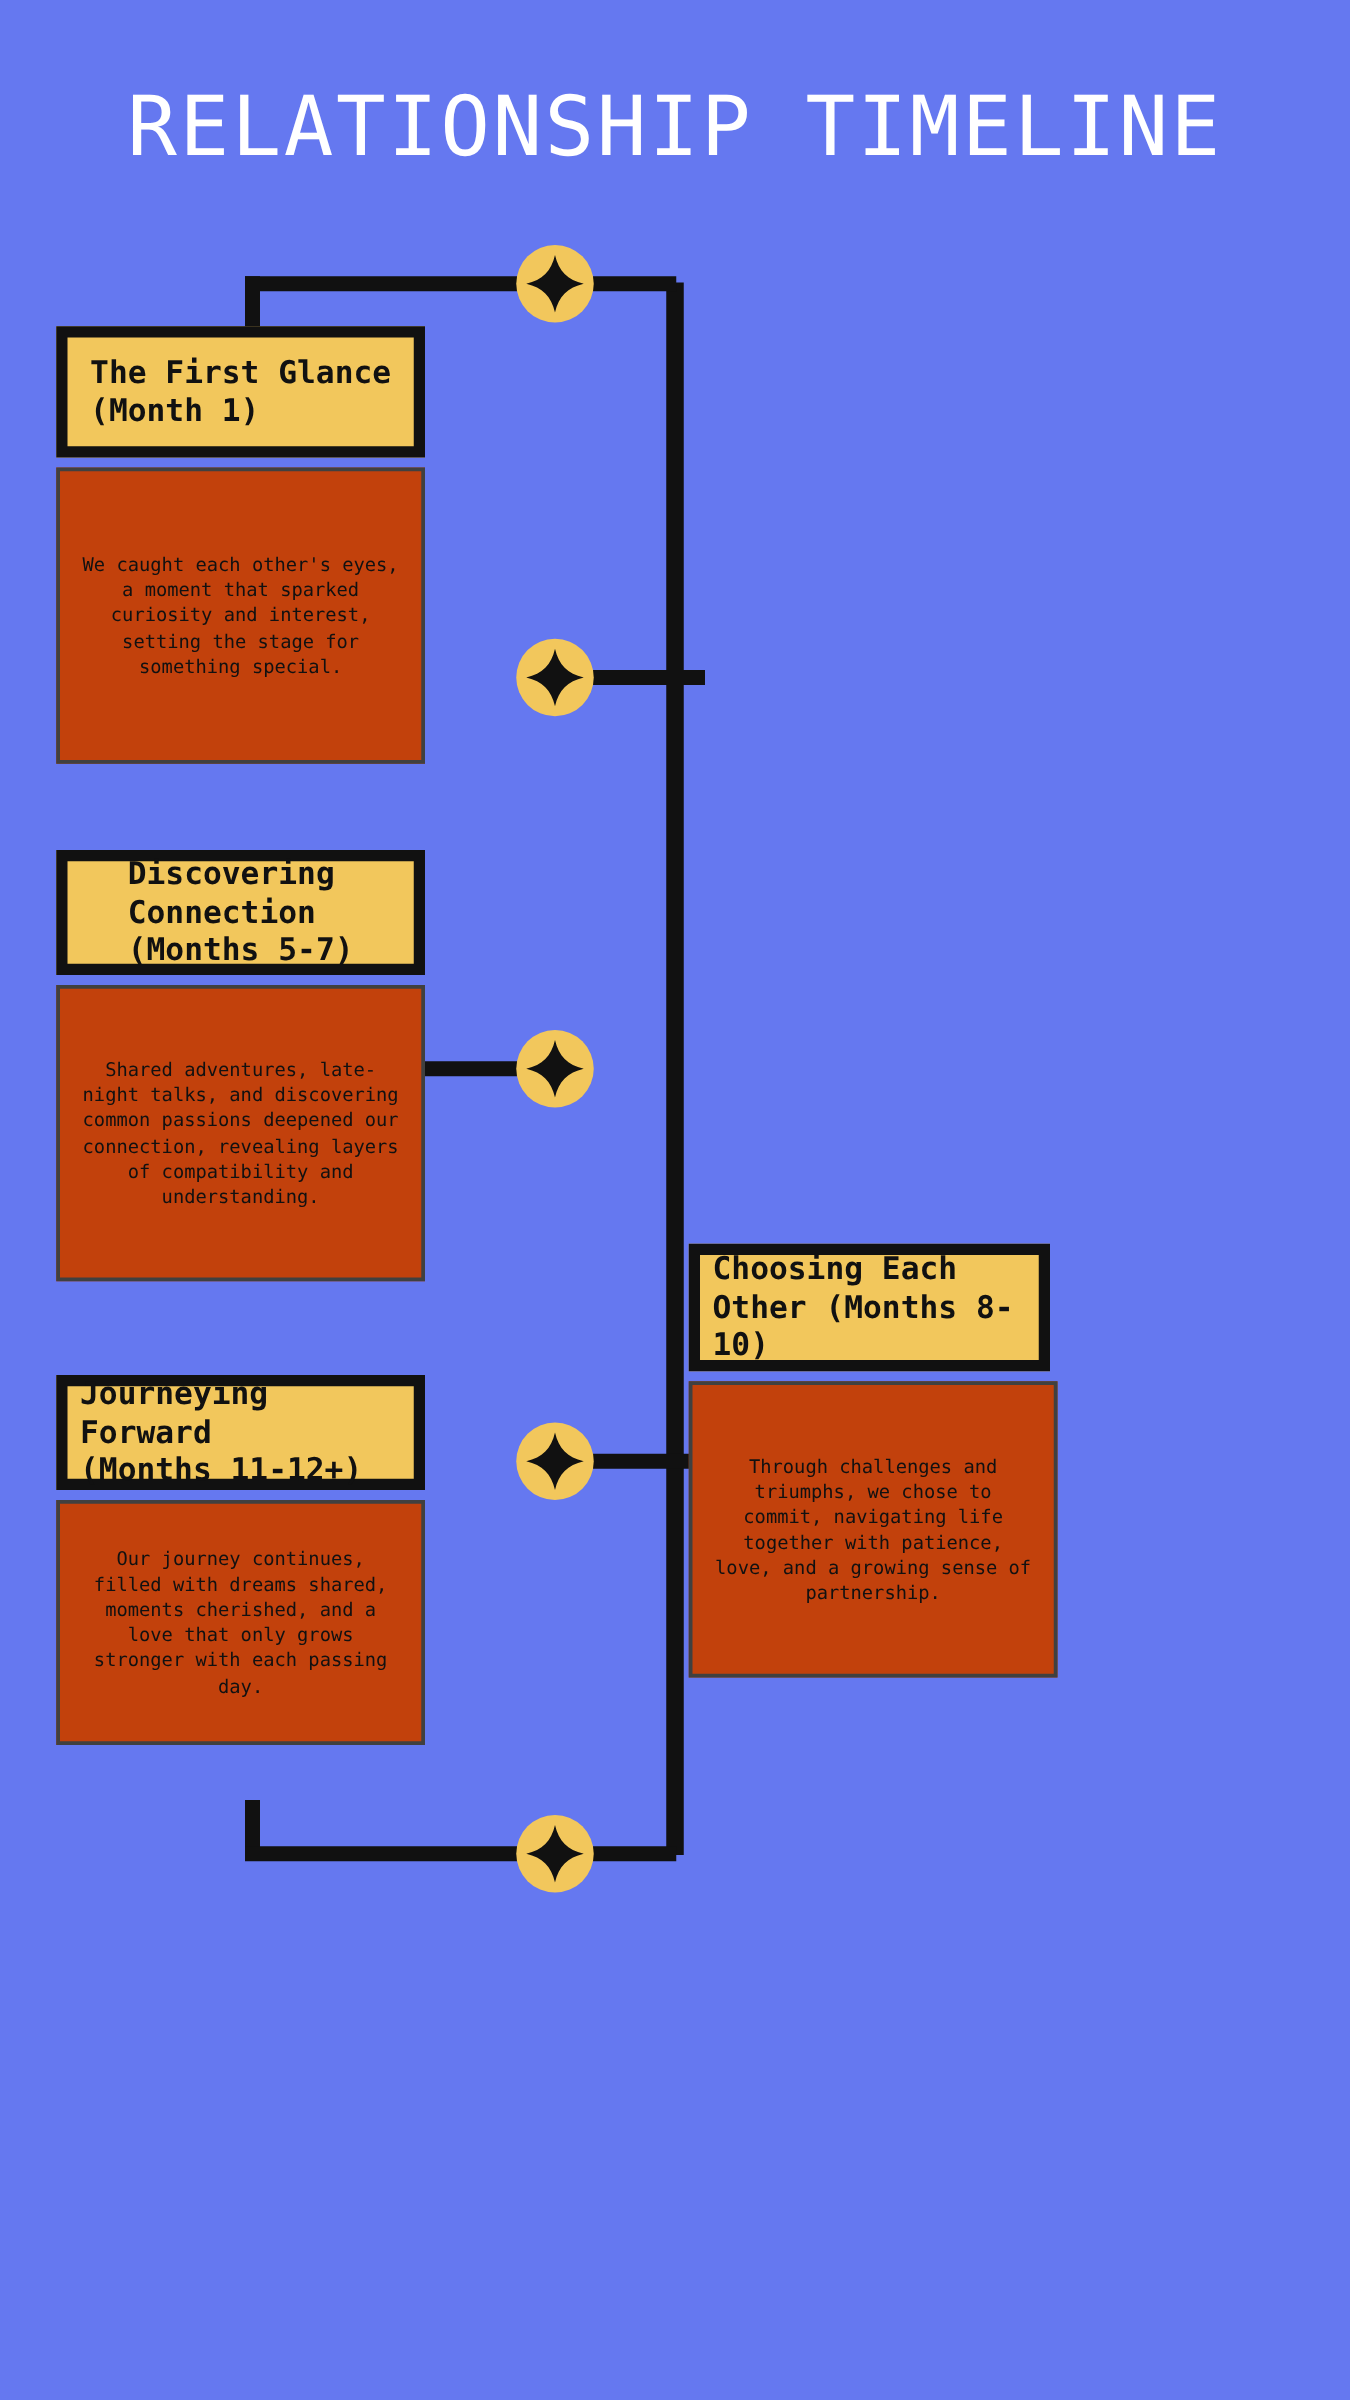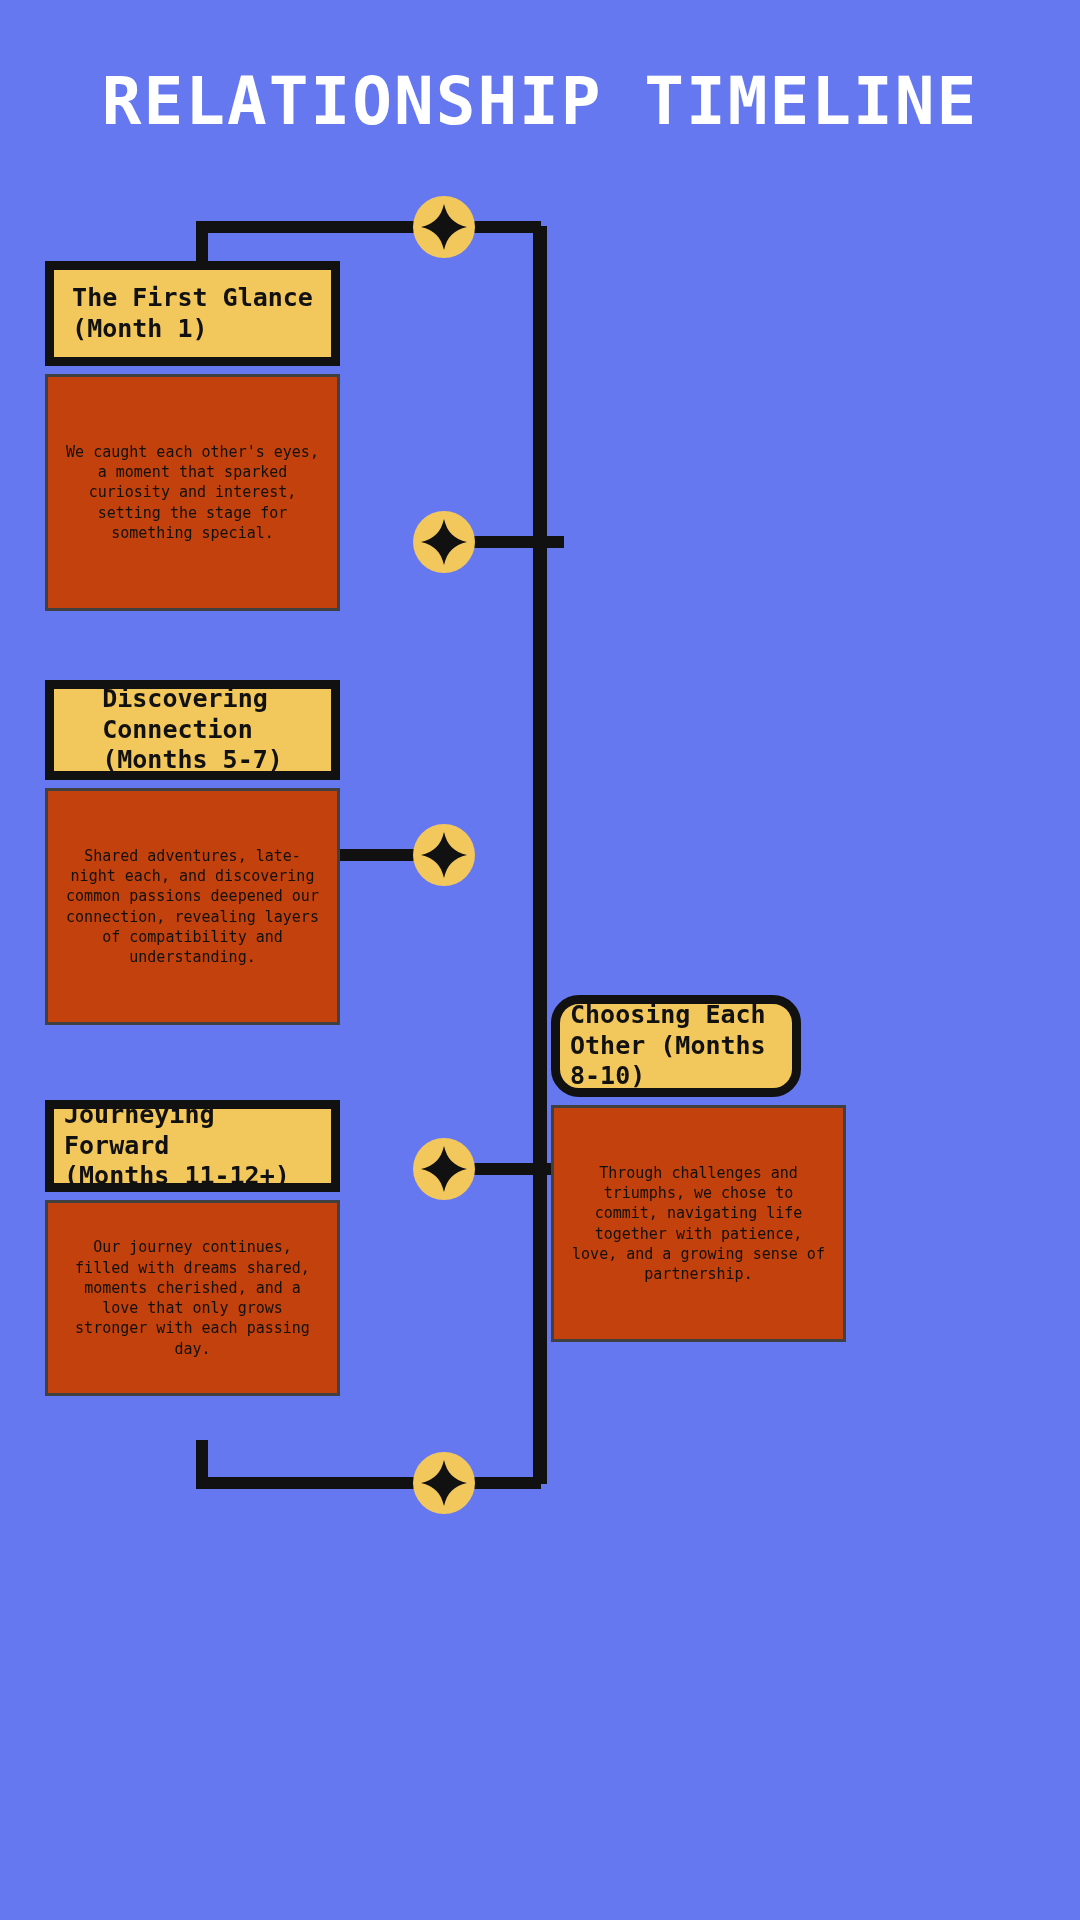--- a/index.html
+++ b/index.html
@@ -12,21 +12,21 @@
   }
   #canvas{position:absolute;left:0;top:0;width:1080px;height:1920px;}
 
   
   .title{
     position:absolute;
     left:0;top:66px;width:1080px;
     text-align:center;
     color:#FFFFFF;
     font-size:66px;
-    font-weight:bold;
+    font-weight:normal;
     letter-spacing:2px;
     line-height:1.1;
     white-space:pre;
   }
 
   
   .spine{
     position:absolute;
     left:533px;top:226px;
     width:14px;height:1258px;
@@ -128,25 +128,25 @@
     <div class="card-head" style="width:295px;height:105px;">The First Glance
 (Month 1)</div>
     <div class="card-body" style="width:295px;height:237px;margin-top:8px;">We caught each other's eyes, a moment that sparked curiosity and interest, setting the stage for something special.</div>
   </div>
 
 
   <div class="card" style="left:45px;top:680px;">
     <div class="card-head" style="width:295px;height:100px;">Discovering
 Connection
 (Months 5-7)</div>
-    <div class="card-body" style="width:295px;height:237px;margin-top:8px;">Shared adventures, late-night each, and discovering common passions deepened our connection, revealing layers of compatibility and understanding.</div>
+    <div class="card-body" style="width:295px;height:237px;margin-top:8px;">Shared adventures, late-night talks, and discovering common passions deepened our connection, revealing layers of compatibility and understanding.</div>
   </div>
 
   <div class="card" style="left:551px;top:995px;">
-    <div class="card-head" style="width:250px;height:102px;border-radius:28px;">Choosing Each
+    <div class="card-head" style="width:289px;height:102px;">Choosing Each
 Other (Months 8-10)</div>
     <div class="card-body" style="width:295px;height:237px;margin-top:8px;">Through challenges and triumphs, we chose to commit, navigating life together with patience, love, and a growing sense of partnership.</div>
   </div>
 
   <div class="card" style="left:45px;top:1100px;">
     <div class="card-head" style="width:295px;height:92px;">Journeying Forward
 (Months 11-12+)</div>
     <div class="card-body" style="width:295px;height:196px;margin-top:8px;">Our journey continues, filled with dreams shared, moments cherished, and a love that only grows stronger with each passing day.</div>
   </div>
 

